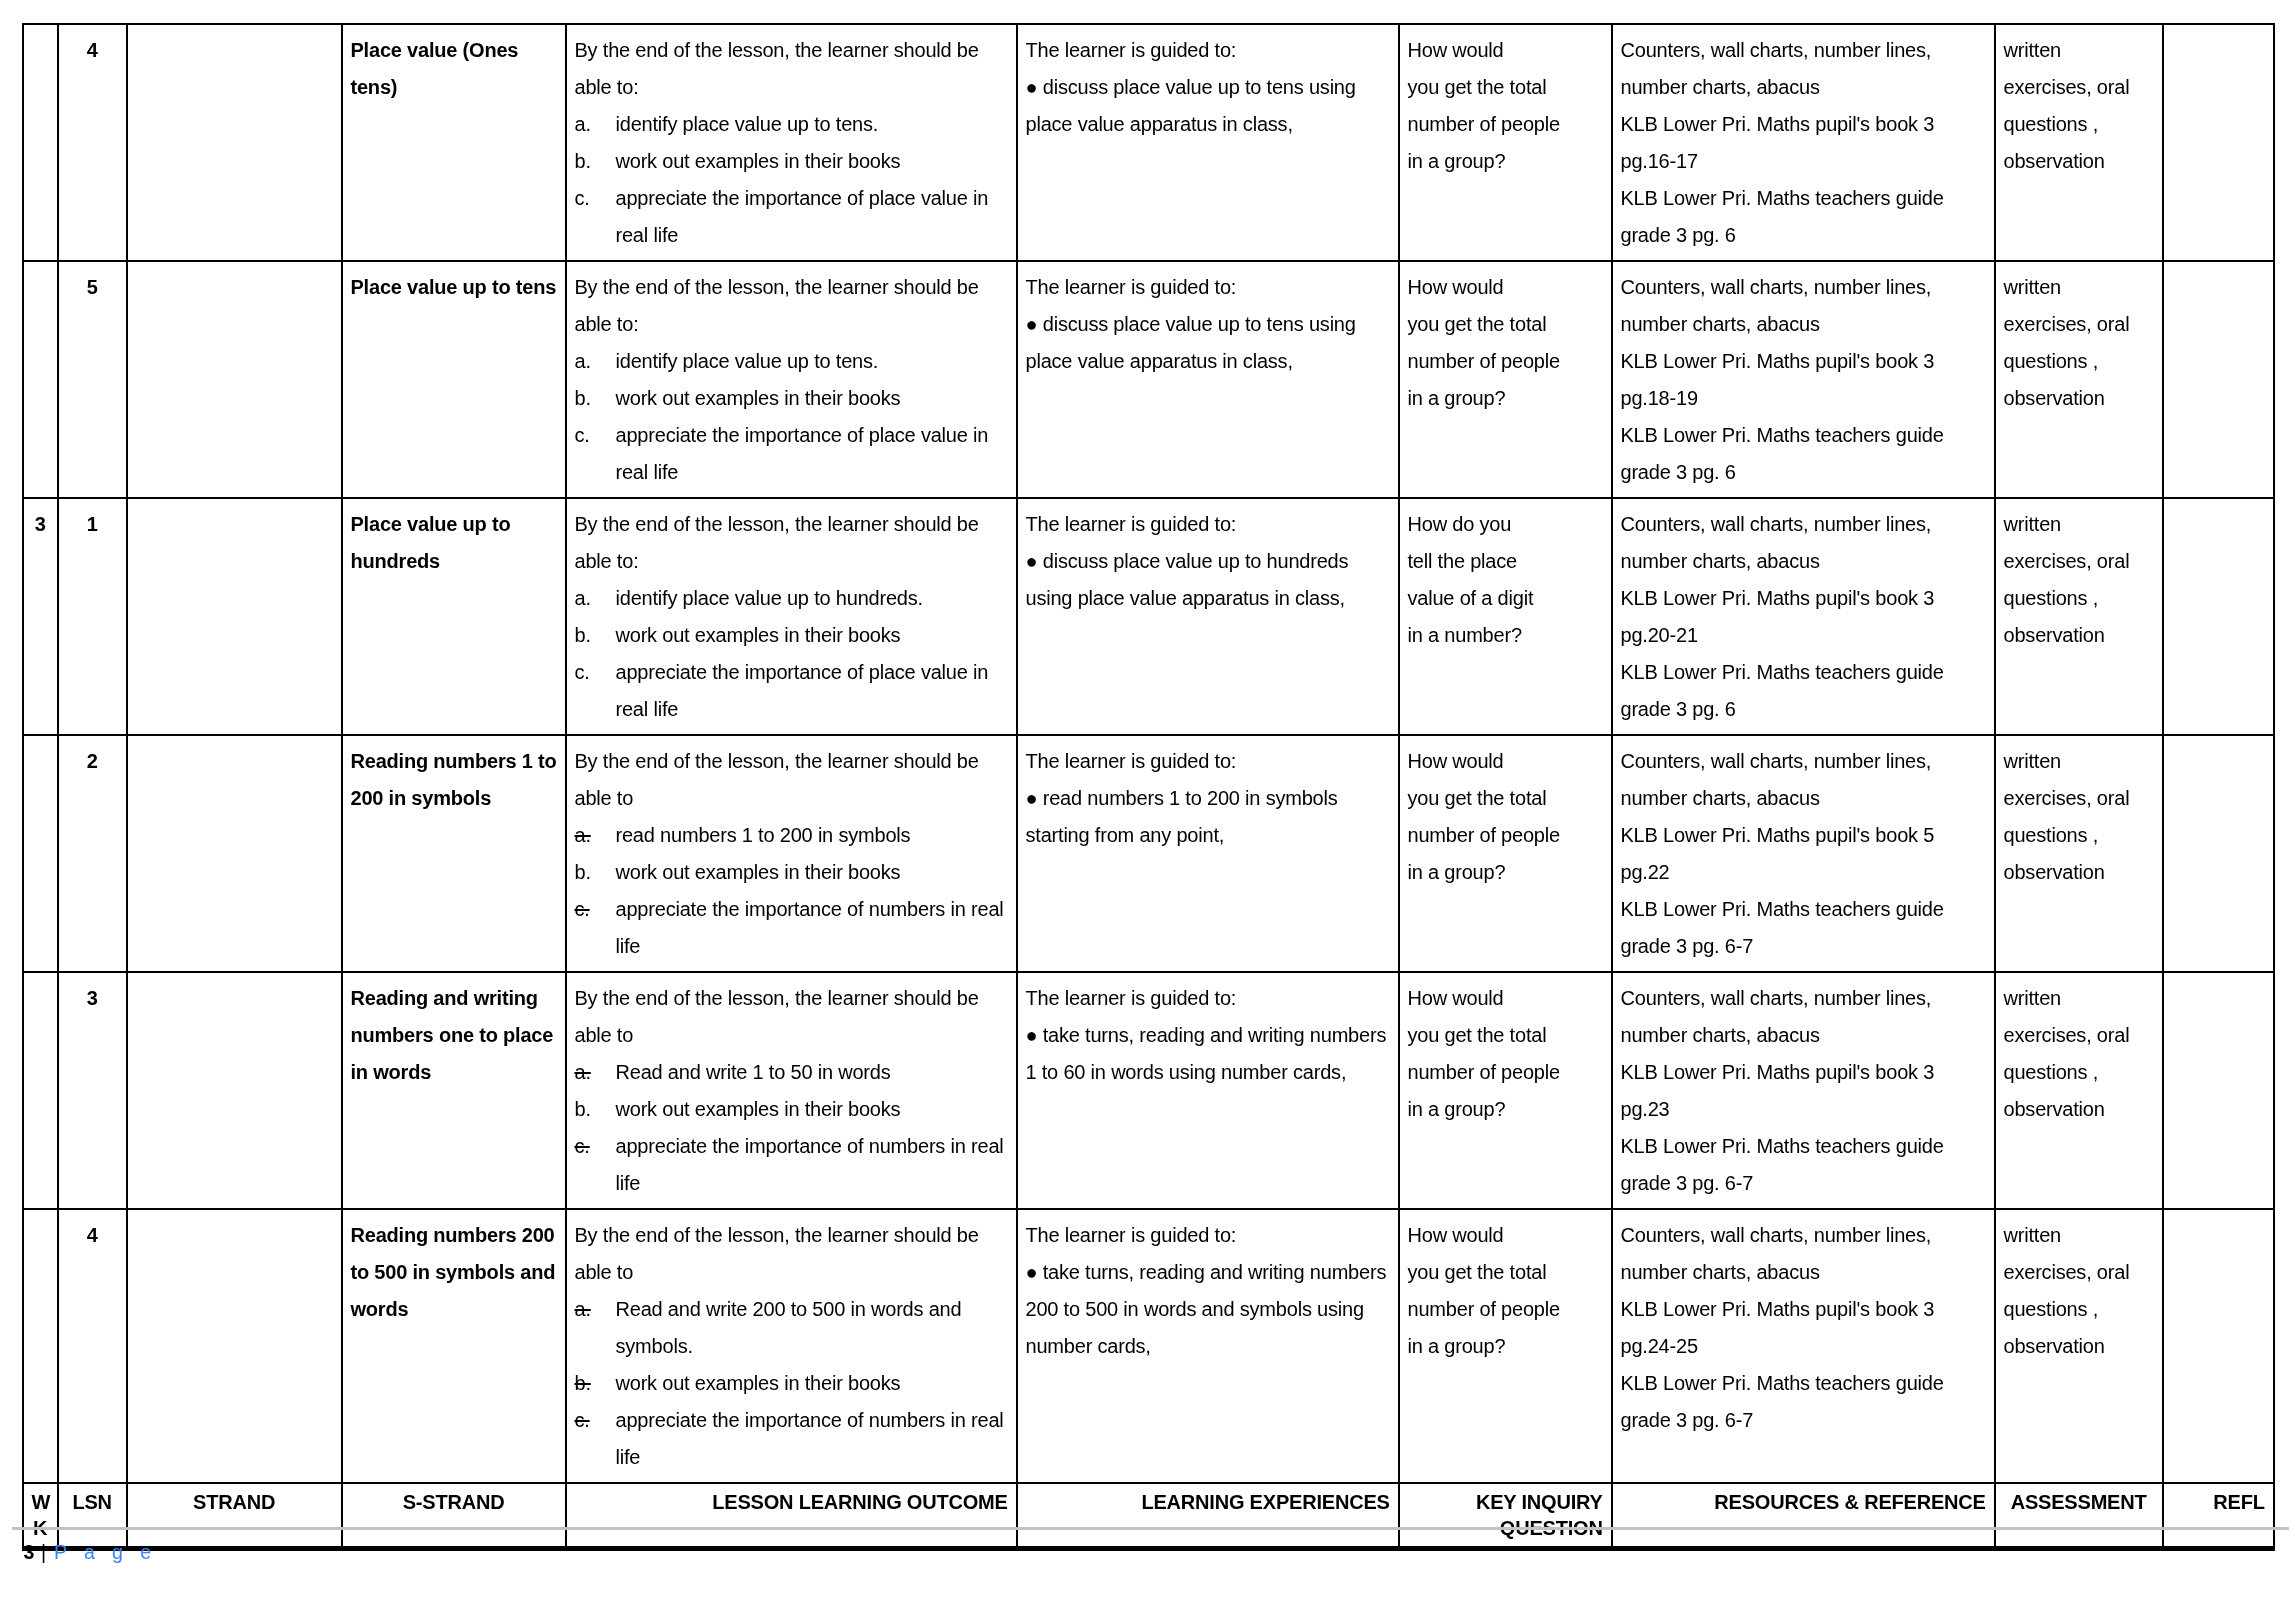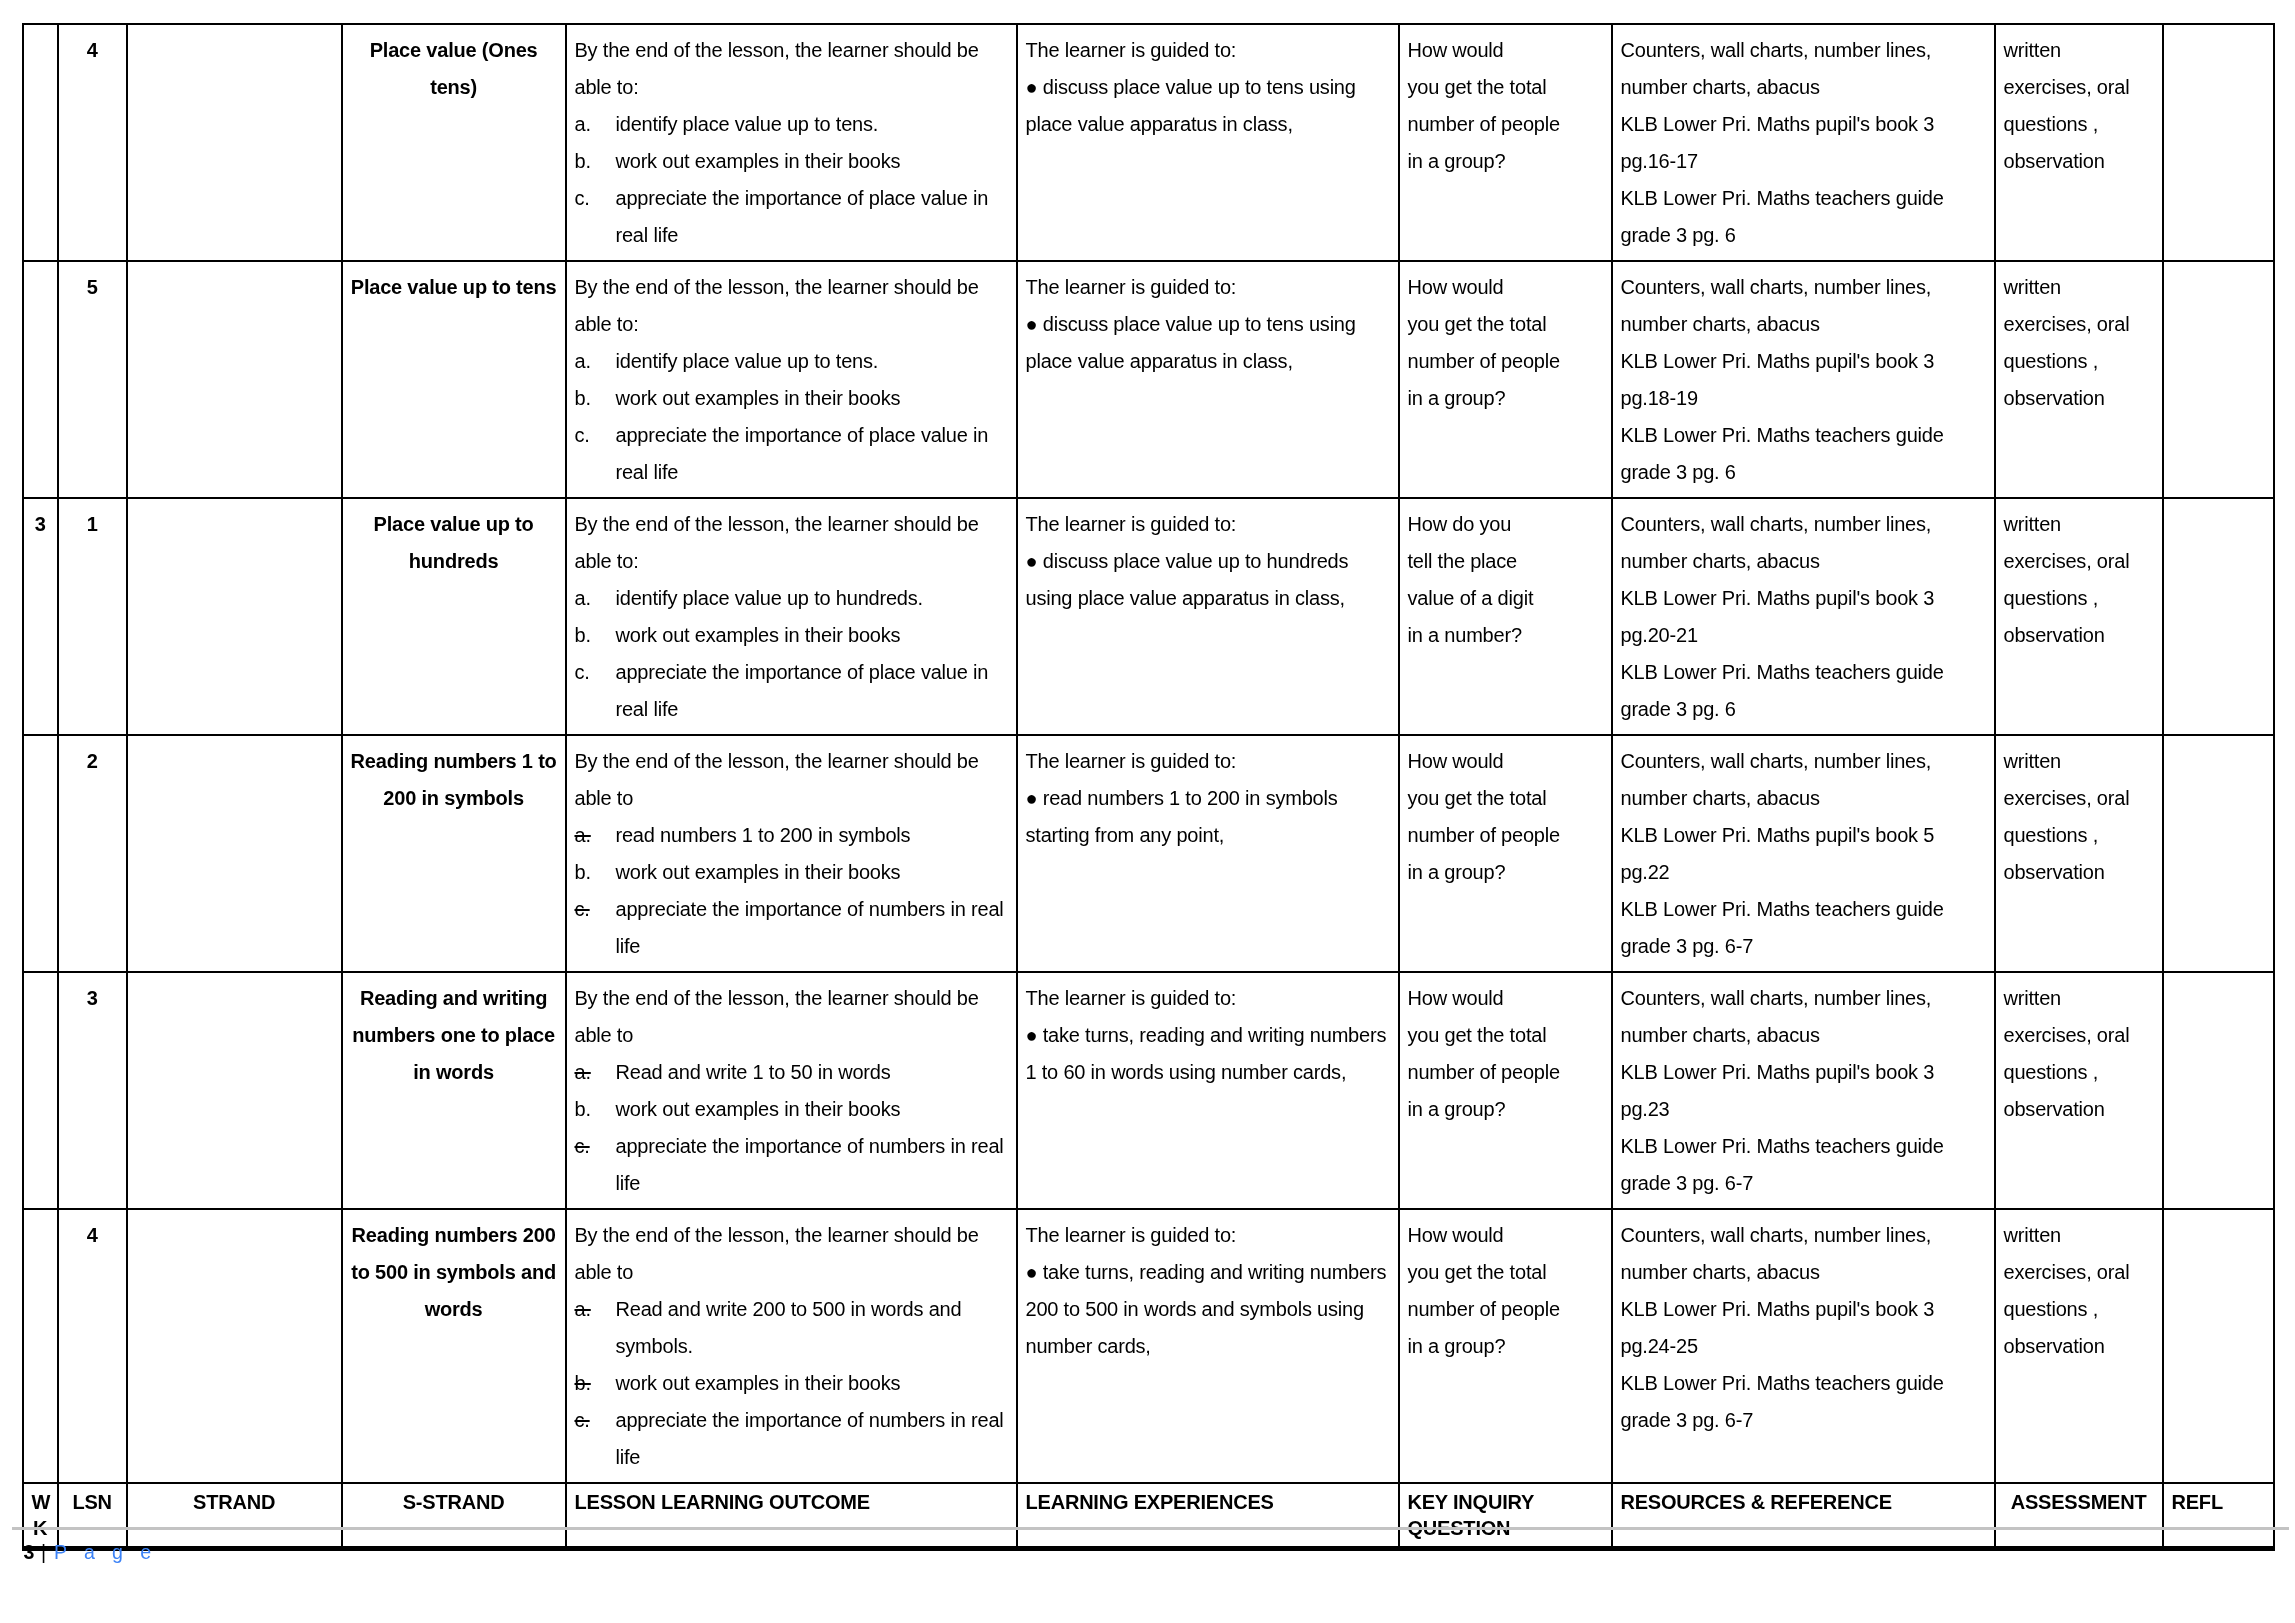--- a/index.html
+++ b/index.html
@@ -20,33 +20,34 @@
   table.scheme td{
     border:2px solid #000;
     vertical-align:top;
     padding:6.5px 7.9px;
     font-size:20px;
     line-height:1.85;
     letter-spacing:-0.2px;
     overflow:hidden;
   }
   td.c-num{text-align:center;font-weight:700;}
-  td.c-sstrand{text-align:center;font-weight:700;padding:6.5px 19.6px;}
+  td.c-sstrand{text-align:left;font-weight:700;padding:6.5px 19.6px;}
   td.c-outcome{padding:6.5px 15.7px 6.5px 9.2px;}
   td.c-resources{padding:6.5px 46px 6.5px 9.2px;border-radius:22px;}
   td.c-inquiry{white-space:pre-line;}
   .item{display:flex;align-items:flex-start;}
   .marker{flex:0 0 41px;}
   .marker[data-struck="true"]{text-decoration:line-through;}
   .itext{flex:1 1 auto;}
   tr.hdr td{
     font-weight:700;
     line-height:1.3;
     border-bottom:5.9px solid #000;
     padding:5.2px 7.9px;
+    text-align:right;
   }
   tr.hdr td.h-center{text-align:center;}
   .shadow-line{
     position:absolute;left:11.8px;top:1527px;
     width:2277px;height:2.6px;background:#c3c3c3;
   }
   #footer{
     position:absolute;left:23.6px;top:1539px;
     font-size:19.6px;line-height:1.4;
     display:flex;align-items:center;

